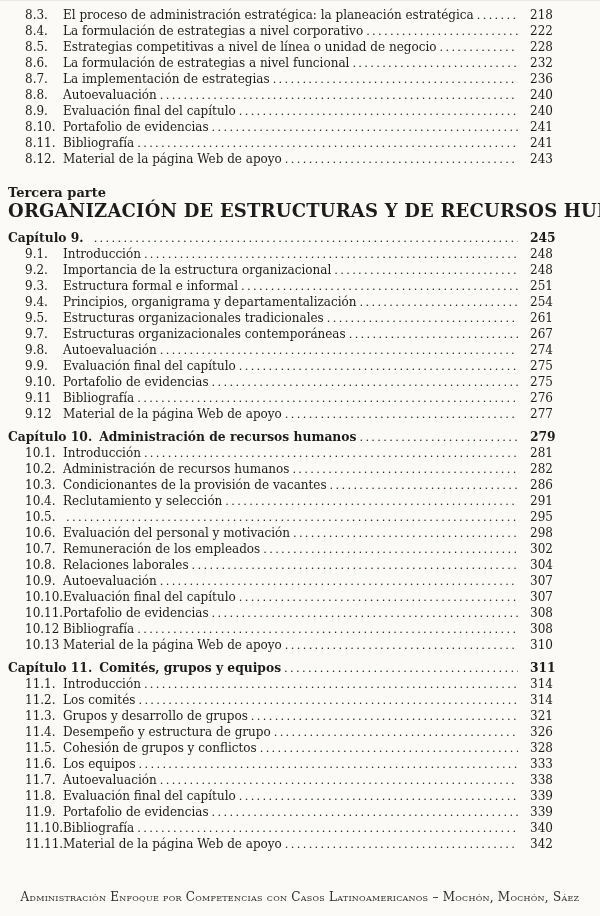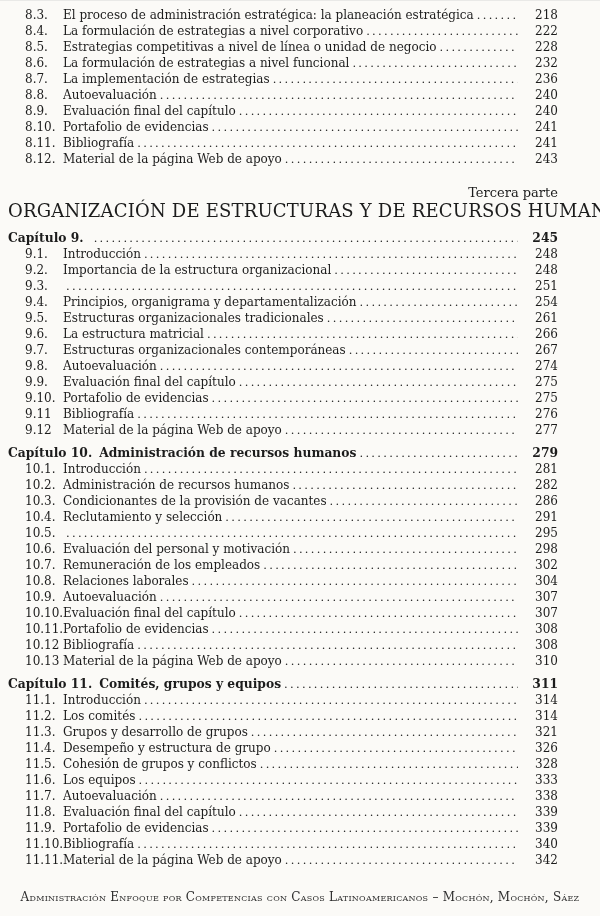--- a/index.html
+++ b/index.html
@@ -53,36 +53,35 @@
     color: #262626;
     font-weight: normal;
     font-size: 11.5px;
   }
   .dots::after {
     content: "......................................................................................................................................";
   }
   .pagenum {
     flex: none;
     width: 28px;
-    text-align: right;
+    text-align: left;
     white-space: nowrap;
   }
   .chapter-row {
     font-weight: bold;
     font-size: 12.3px;
     height: 17px;
     line-height: 17px;
     margin-top: 6px;
   }
   .chapter-label { flex: none; margin-right: 7px; white-space: nowrap; }
   .part-block {
     margin-top: 17px;
     margin-bottom: 8px;
-    font-weight: normal;
-    text-align: right;
+    font-weight: bold;
   }
   .part-line1 {
     font-size: 13px;
     line-height: 17px;
   }
   .part-line2 {
     font-size: 18px;
     line-height: 20px;
     letter-spacing: 0.2px;
     white-space: nowrap;
@@ -181,40 +180,35 @@
         <span class="pagenum">248</span>
       </div>
       <div class="toc-row entry-row">
         <span class="num">9.2.</span>
         <span class="title">Importancia de la estructura organizacional</span>
         <span class="dots"></span>
         <span class="pagenum">248</span>
       </div>
       <div class="toc-row entry-row">
         <span class="num">9.3.</span>
+        <span class="title">Estructura formal e informal</span>
         <span class="dots"></span>
         <span class="pagenum">251</span>
       </div>
       <div class="toc-row entry-row">
         <span class="num">9.4.</span>
         <span class="title">Principios, organigrama y departamentalización</span>
         <span class="dots"></span>
         <span class="pagenum">254</span>
       </div>
       <div class="toc-row entry-row">
         <span class="num">9.5.</span>
         <span class="title">Estructuras organizacionales tradicionales</span>
         <span class="dots"></span>
         <span class="pagenum">261</span>
-      </div>
-      <div class="toc-row entry-row">
-        <span class="num">9.6.</span>
-        <span class="title">La estructura matricial</span>
-        <span class="dots"></span>
-        <span class="pagenum">266</span>
       </div>
       <div class="toc-row entry-row">
         <span class="num">9.7.</span>
         <span class="title">Estructuras organizacionales contemporáneas</span>
         <span class="dots"></span>
         <span class="pagenum">267</span>
       </div>
       <div class="toc-row entry-row">
         <span class="num">9.8.</span>
         <span class="title">Autoevaluación</span>

